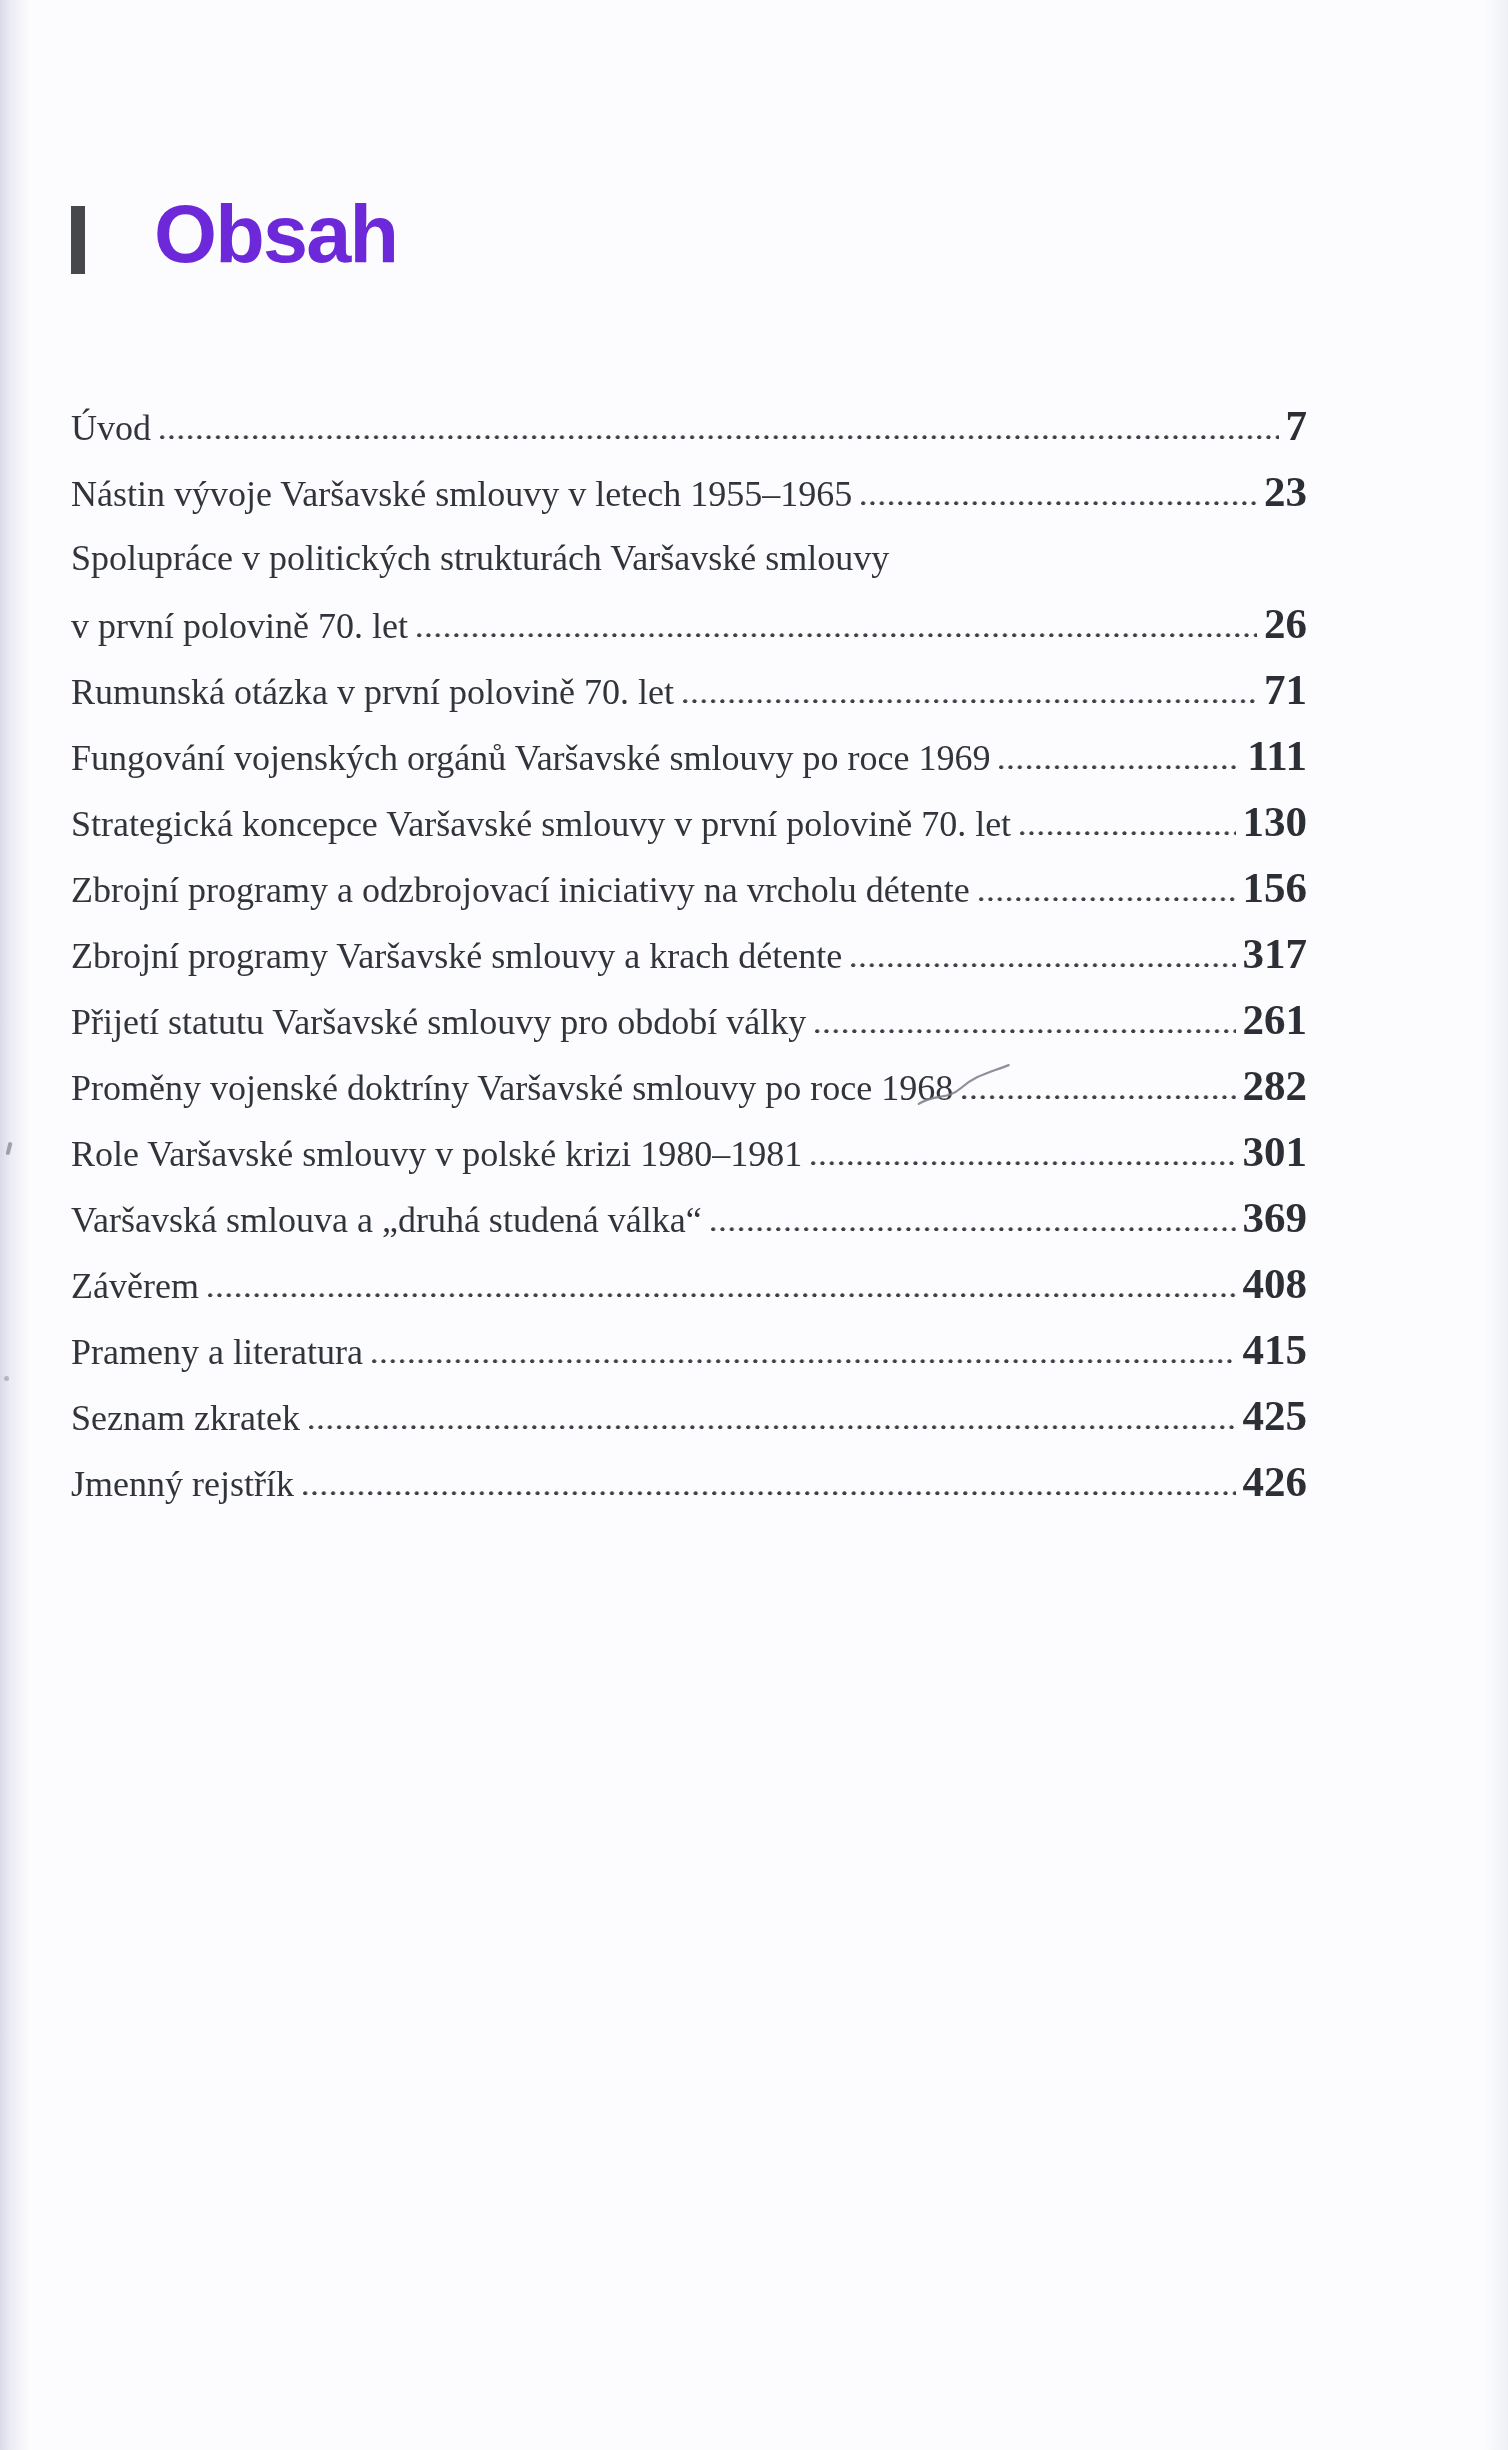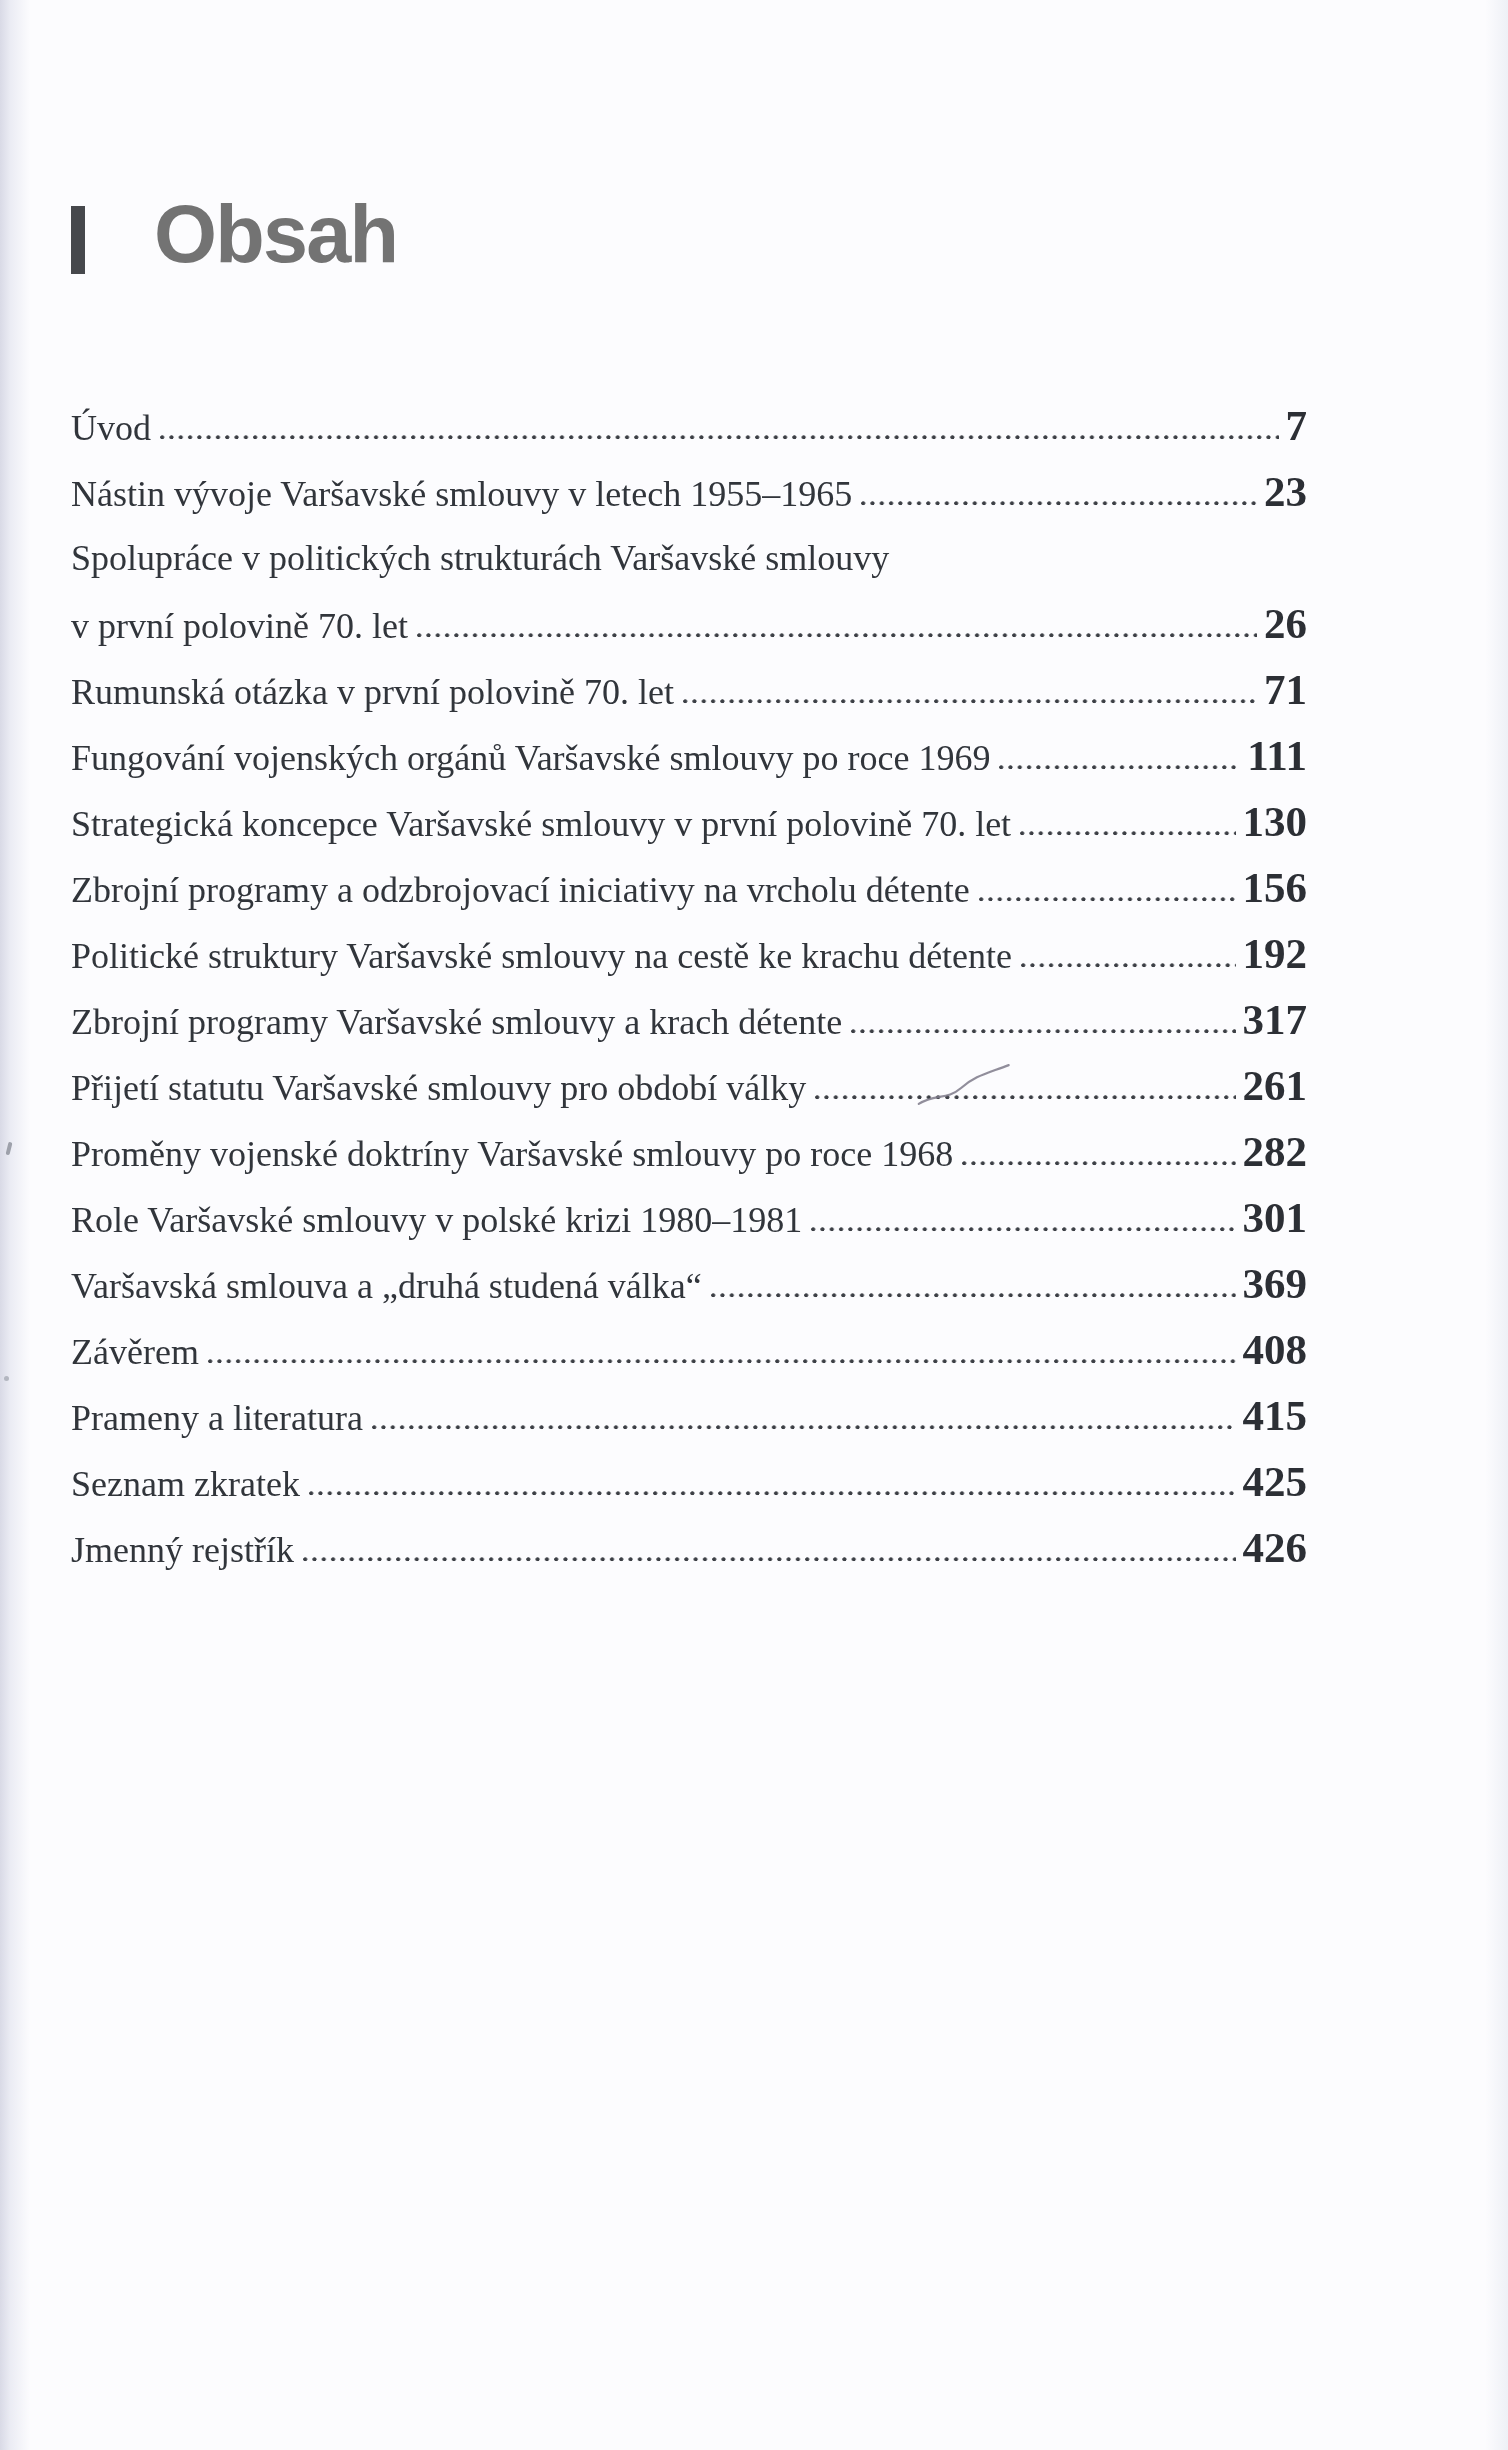--- a/index.html
+++ b/index.html
@@ -31,21 +31,21 @@
     width: 14px; height: 68px; margin-top: 11.5px;
     background: #46484c;
   }
   .heading-text {
     margin-left: 69px;
     font-family: "Liberation Sans", sans-serif;
     font-weight: 700;
     font-size: 81px;
     line-height: 1;
     letter-spacing: -1.8px;
-    color: #737373;
+    color: #6d28d9;
   }
   .toc {
     position: absolute;
     left: 71px; right: 201px; top: 393px; text-align: center;
   }
   .toc-row {
     display: flex; align-items: baseline;
     height: 66px; line-height: 66px;
     font-size: 36px;
     color: #31353b;
@@ -126,25 +126,20 @@
         <span class="toc-title">Strategická koncepce Varšavské smlouvy v první polovině 70. let</span>
         <span class="toc-leader"></span>
         <span class="toc-page">130</span>
       </div>
       <div class="toc-row">
         <span class="toc-title">Zbrojní programy a odzbrojovací iniciativy na vrcholu détente</span>
         <span class="toc-leader"></span>
         <span class="toc-page">156</span>
       </div>
       <div class="toc-row">
-        <span class="toc-title">Politické struktury Varšavské smlouvy na cestě ke krachu détente</span>
-        <span class="toc-leader"></span>
-        <span class="toc-page">192</span>
-      </div>
-      <div class="toc-row">
         <span class="toc-title">Zbrojní programy Varšavské smlouvy a krach détente</span>
         <span class="toc-leader"></span>
         <span class="toc-page">317</span>
       </div>
       <div class="toc-row">
         <span class="toc-title">Přijetí statutu Varšavské smlouvy pro období války</span>
         <span class="toc-leader"></span>
         <span class="toc-page">261</span>
       </div>
       <div class="toc-row">

